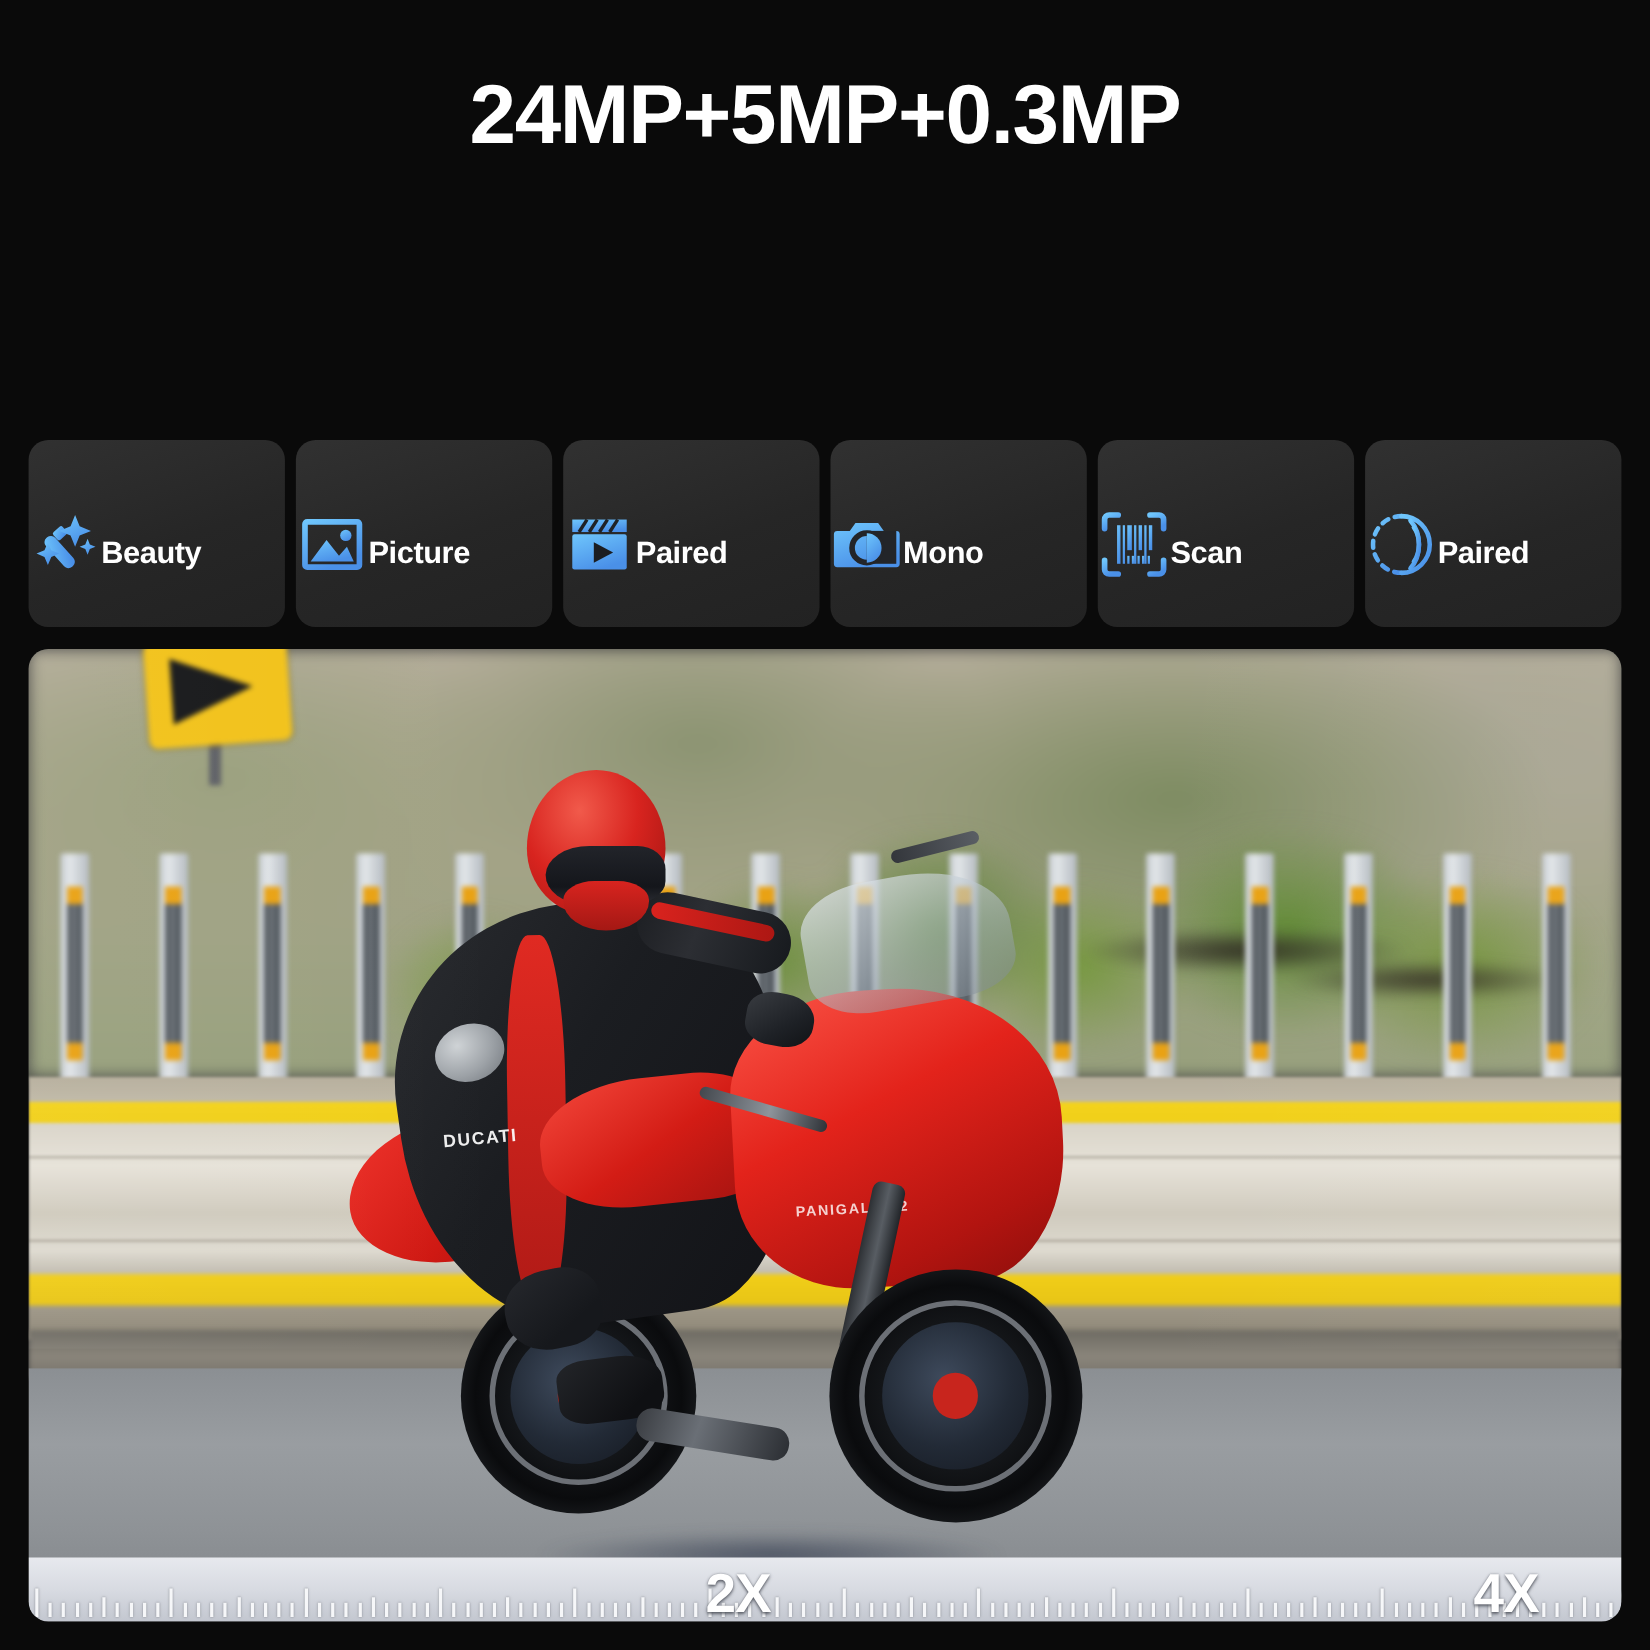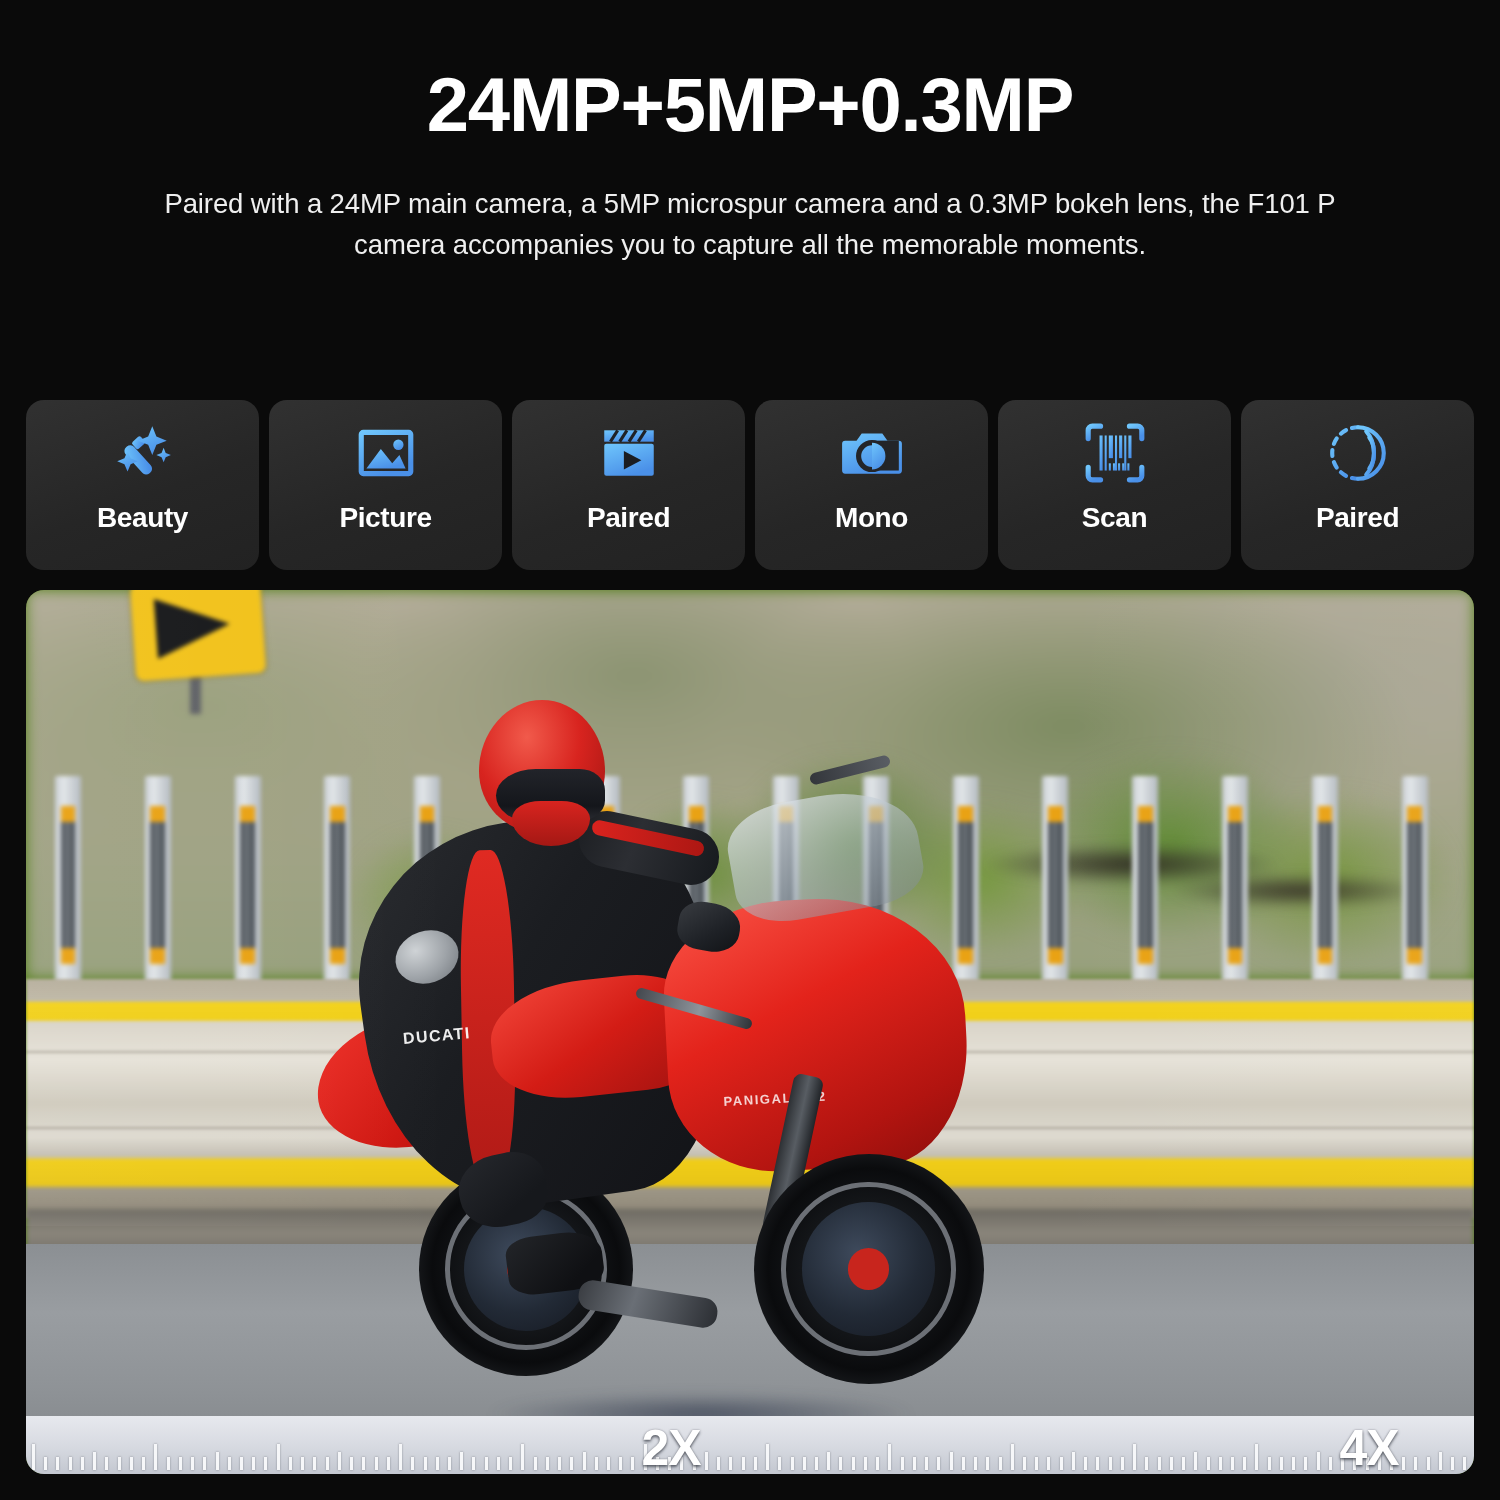--- a/index.html
+++ b/index.html
@@ -51,21 +51,20 @@
     width: 1448px;
     display: flex;
     gap: 10px;
   }
   .tile {
     flex: 1 1 0;
     height: 170px;
     background: linear-gradient(160deg, #313131 0%, #262626 55%, #222222 100%);
     border-radius: 18px;
     display: flex;
-    flex-direction: column;
     align-items: center;
     justify-content: flex-start;
     padding-top: 20px;
   }
   .tile-icon {
     width: 66px;
     height: 66px;
     display: flex;
     align-items: center;
     justify-content: center;
@@ -81,21 +80,21 @@
 
   
   .photo {
     position: absolute;
     left: 26px;
     top: 590px;
     width: 1448px;
     height: 884px;
     border-radius: 18px;
     overflow: hidden;
-    background: #4d7c0f;
+    background: #404040;
   }
   .photo-canvas { position: absolute; inset: 0; }
 
   
   .bg-hill {
     position: absolute; left: 0; top: 0; width: 100%; height: 44%;
     background:
       radial-gradient(ellipse 30% 55% at 12% 30%, #9aa07d 0%, rgba(154,160,125,0) 70%),
       radial-gradient(ellipse 26% 50% at 42% 22%, #8c9472 0%, rgba(140,148,114,0) 72%),
       radial-gradient(ellipse 34% 60% at 72% 35%, #7e8c62 0%, rgba(126,140,98,0) 70%),
@@ -409,24 +408,20 @@
 </style>
 </head>
 <body>
 
 <div class="page">
 
   <div class="hero-title">
     <span class="line">24MP+5MP+0.3MP</span>
   </div>
 
-  <div class="hero-sub">
-    <span>Paired with a 24MP main camera, a 5MP microspur camera and a 0.3MP bokeh lens, the</span>
-    <span>F101 P camera accompanies you to capture all the memorable moments.</span>
-  </div>
 
   <div class="tiles">
 
     <div class="tile">
       <span class="tile-icon">
         <svg viewBox="0 0 64 64">
           <defs>
               <linearGradient id="gBeauty" x1="0" y1="0" x2="0.55" y2="1">
             <stop offset="0" stop-color="#6fc6fc"></stop>
                 <stop offset="1" stop-color="#4a90e8"></stop>

